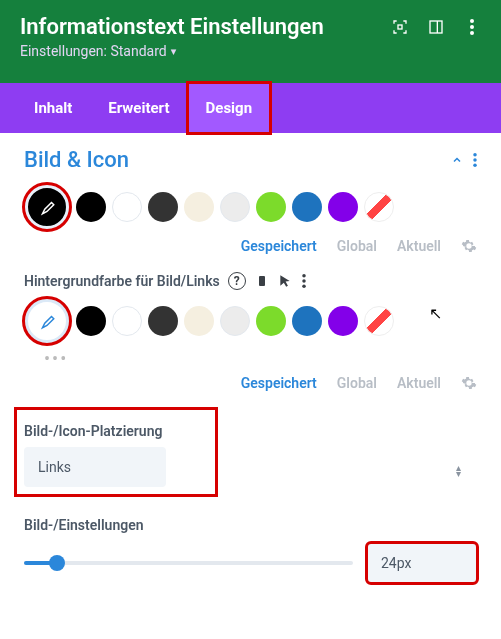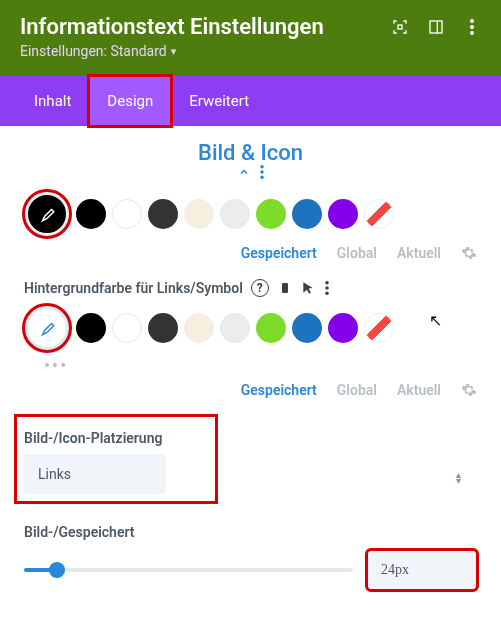--- a/index.html
+++ b/index.html
@@ -1,47 +1,47 @@
 <!DOCTYPE html>
 <html><head>
 <meta charset="utf-8">
 <style>
   * { box-sizing: border-box; margin: 0; padding: 0; font-family: -apple-system, BlinkMacSystemFont, "Segoe UI", Roboto, sans-serif; }
   body { width: 501px; height: 639px; background: #fff; overflow: hidden; }
-  .header { background: #4d7c0f; padding: 14px 20px 16px; }
+  .header { background: #15803d; padding: 14px 20px 23px; }
   .title-row { display: flex; align-items: center; justify-content: space-between; }
   .title { color: #fff; font-size: 22px; font-weight: 600; }
   .hdr-icons { display: flex; gap: 18px; align-items: center; }
   .hdr-ico { width: 18px; height: 18px; color: #fff; cursor: pointer; display:flex; align-items:center; justify-content:center; }
   .preset { color: #e2d4f3; font-size: 14px; margin-top: 4px; cursor: pointer; display:inline-flex; align-items:center; gap:4px;}
   .tabs { background: #8e3df2; display: flex; padding: 0 16px; }
-  .tab { color: #fff; padding: 16px 18px; font-size: 15px; font-weight: 400; cursor: pointer; }
+  .tab { color: #fff; padding: 16px 18px; font-size: 15px; font-weight: 700; cursor: pointer; }
   .tab.active { background: #a259ff; }
   .content { padding: 14px 24px 24px; }
-  .section-head { display: flex; justify-content: space-between; align-items: center; margin-bottom: 12px; flex-direction: column;}
+  .section-head { display: flex; justify-content: space-between; align-items: center; margin-bottom: 12px;}
   .section-title { color: #2b87da; font-size: 22px; font-weight: 500; }
   .section-ctrl { display:flex; gap:10px; align-items:center; color:#2b87da; }
   .label { color: #4c5866; font-size: 14px; font-weight: 600; margin: 10px 0 8px; display:flex; align-items:center; gap:8px;}
   .swatch-row { display: flex; gap: 6px; align-items: center; margin-bottom: 8px;}
   .swatch { width: 30px; height: 30px; border-radius: 50%; cursor: pointer; flex-shrink: 0; }
   .swatch-eyedrop { width: 46px; height: 46px; border-radius: 50%; display:flex; align-items:center; justify-content:center; border: 4px solid #e8f1fb; cursor:pointer; flex-shrink:0; }
   .swatch-eyedrop.dark { background:#000; }
   .swatch-eyedrop.light { background:#fff; }
   .swatch.striped { background: linear-gradient(135deg, #fff 40%, #f44 40%, #f44 60%, #fff 60%); border:1px solid #eee;}
   .dots-row { color:#bbb; font-size:18px; letter-spacing:2px; padding-left:20px; margin-top:-4px;}
   .saved-row { display:flex; justify-content:flex-end; gap:20px; align-items:center; font-size:14px; font-weight:600; margin: 6px 0 18px; }
   .saved-row .active { color:#2b87da; }
   .saved-row .muted { color:#b8bec6; }
   .gear { color:#b8bec6; cursor:pointer; }
   .select { width:100%; background:#f1f5f9; border:none; border-radius:4px; padding:12px 14px; font-size:14px; color:#4c5866; display:flex; justify-content:space-between; align-items:center; cursor:pointer;}
   .slider-row { display:flex; gap:14px; align-items:center; margin-top:10px;}
   .slider-track { flex:1; height:4px; background:#e3e8ee; border-radius:2px; position:relative; cursor:pointer;}
   .slider-fill { position:absolute; left:0; top:0; height:100%; width:10%; background:#2b87da; border-radius:2px;}
   .slider-thumb { position:absolute; left:10%; top:50%; transform:translate(-50%,-50%); width:16px; height:16px; border-radius:50%; background:#2b87da; cursor:grab;}
-  .slider-val { width:110px; background:#f1f5f9; border:none; padding:12px 14px; font-size:14px; color:#4c5866; border-radius:4px;font-family:Liberation Serif, serif;}
+  .slider-val { width:110px; background:#f1f5f9; border:none; padding:12px 14px; font-size:14px; color:#4c5866; border-radius:4px;}
   .ring { border:1px solid #e3e8ee; }
   .hl { outline: 3px solid #d60000; outline-offset: -1px; }
   .label-icons { display:flex; gap:10px; align-items:center; color:#3a3f45; }
   .label-icons span { cursor:pointer; font-weight:700; }
   .chev { font-size:11px; }
   svg { display:block; }
 </style>
 </head>
 <body>
 
@@ -71,22 +71,22 @@
     </div>
   </div>
   <div class="preset">
     <span>Einstellungen: Standard</span>
     <span class="chev">▾</span>
   </div>
 </div>
 
 <div class="tabs">
   <div class="tab">Inhalt</div>
+  <div class="tab">Erweitert</div>
   <div class="tab active hl">Design</div>
-  <div class="tab">Erweitert</div>
 </div>
 
 <div class="content">
 
   <div class="section-head">
     <div class="section-title">Bild &amp; Icon</div>
     <div class="section-ctrl">
       <span>
           <svg width="12" height="12" viewBox="0 0 24 24" fill="none" stroke="currentColor" stroke-width="3">
             <polyline points="6 15 12 9 18 15"></polyline>
@@ -123,21 +123,21 @@
     <span class="muted">Global</span>
     <span class="muted">Aktuell</span>
     <span class="gear">
         <svg width="16" height="16" viewBox="0 0 24 24" fill="currentColor">
           <path d="M12 8a4 4 0 100 8 4 4 0 000-8zm9 4a7 7 0 01-.1 1.2l2 1.6-2 3.4-2.4-1a7 7 0 01-2 1.2l-.4 2.6h-4l-.4-2.6a7 7 0 01-2-1.2l-2.4 1-2-3.4 2-1.6A7 7 0 013 12a7 7 0 01.1-1.2l-2-1.6 2-3.4 2.4 1a7 7 0 012-1.2L7.9 3h4l.4 2.6a7 7 0 012 1.2l2.4-1 2 3.4-2 1.6c.1.4.1.8.1 1.2z"></path>
         </svg>
       </span>
   </div>
 
   <div class="label">
-    <span>Hintergrundfarbe für Links/Symbol</span>
+    <span>Hintergrundfarbe für Bild/Links</span>
     <span class="label-icons">
       <span style="border:1px solid #3a3f45;border-radius:50%;width:18px;height:18px;display:inline-flex;align-items:center;justify-content:center;font-size:12px">?</span>
       <span>
           <svg width="12" height="18" viewBox="0 0 24 24" fill="currentColor">
             <rect x="6" y="2" width="12" height="20" rx="2"></rect>
           </svg>
         </span>
       <span>
           <svg width="14" height="16" viewBox="0 0 24 24" fill="currentColor">
             <path d="M4 2l16 10-7 1 4 7-3 2-4-7-6 5z"></path>
@@ -186,21 +186,21 @@
   <div class="hl" style="padding:6px 8px 8px; margin-left:-8px; width:200px">
     <div class="label" style="margin-top:8px">Bild-/Icon-Platzierung</div>
     <div class="select" style="width:142px">
       <span>Links</span>
     </div>
   </div>
   <div style="position:relative;height:0">
       <span style="position:absolute;right:16px;top:-30px;color:#8a94a0;font-size:10px;line-height:6px">▴<br>▾</span>
     </div>
 
-  <div class="label" style="margin-top:22px">Bild-/Gespeichert</div>
+  <div class="label" style="margin-top:22px">Bild-/Einstellungen</div>
   <div class="slider-row">
     <div class="slider-track">
       <div class="slider-fill"></div>
       <div class="slider-thumb"></div>
     </div>
     <input class="slider-val hl" value="24px" style="">
   </div>
 
 </div>
 

